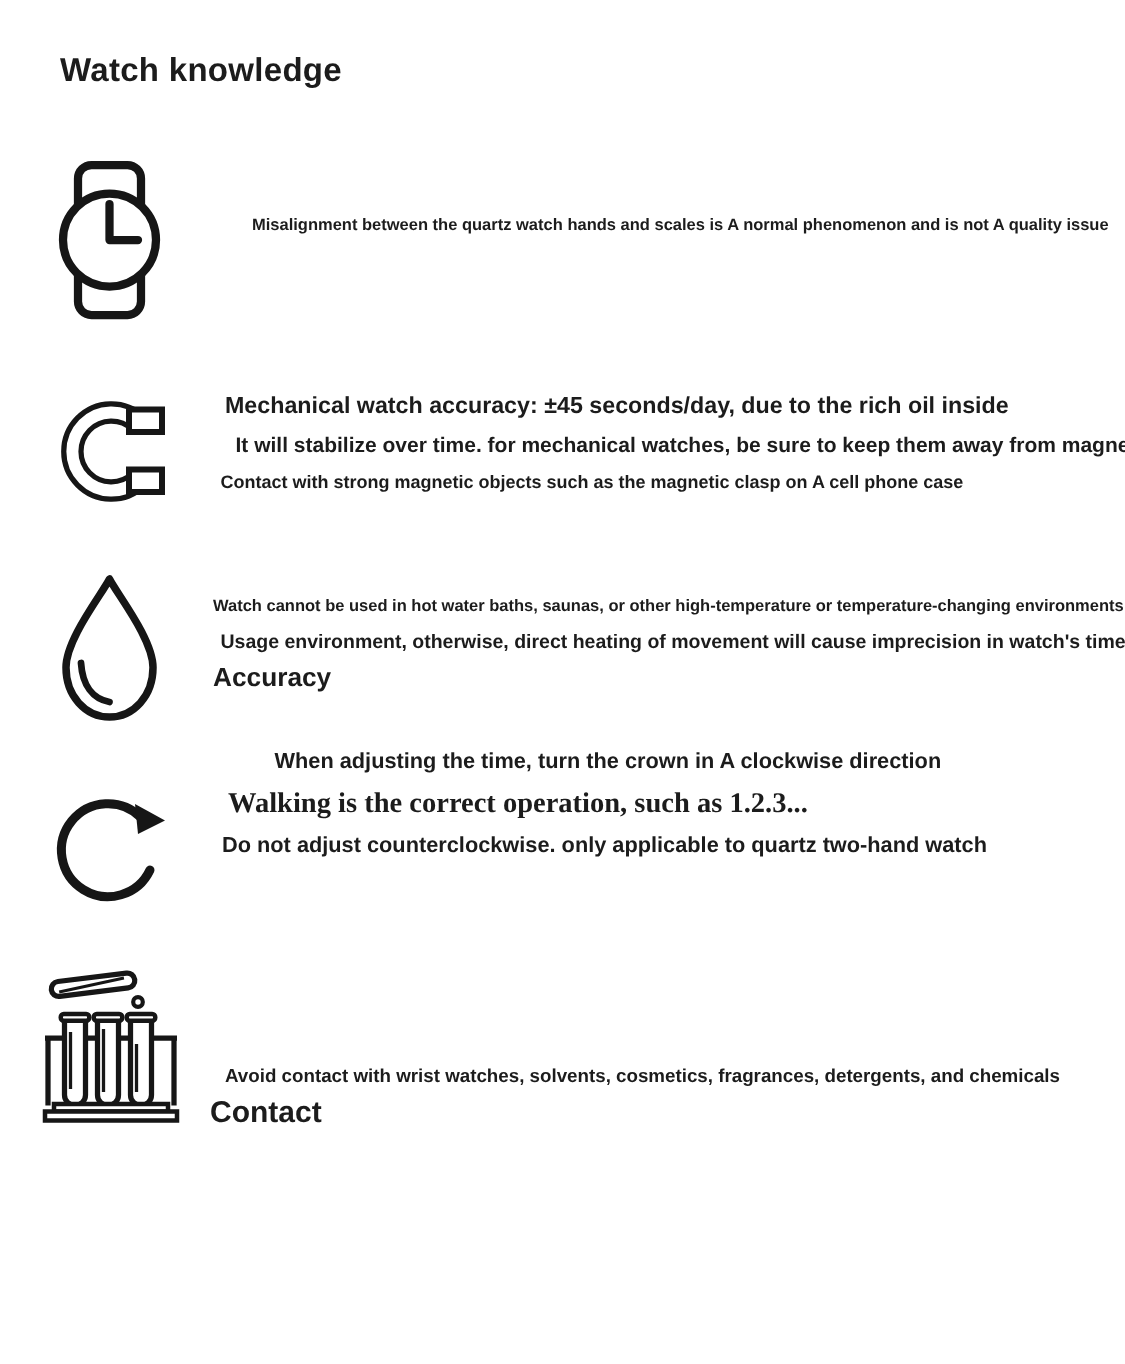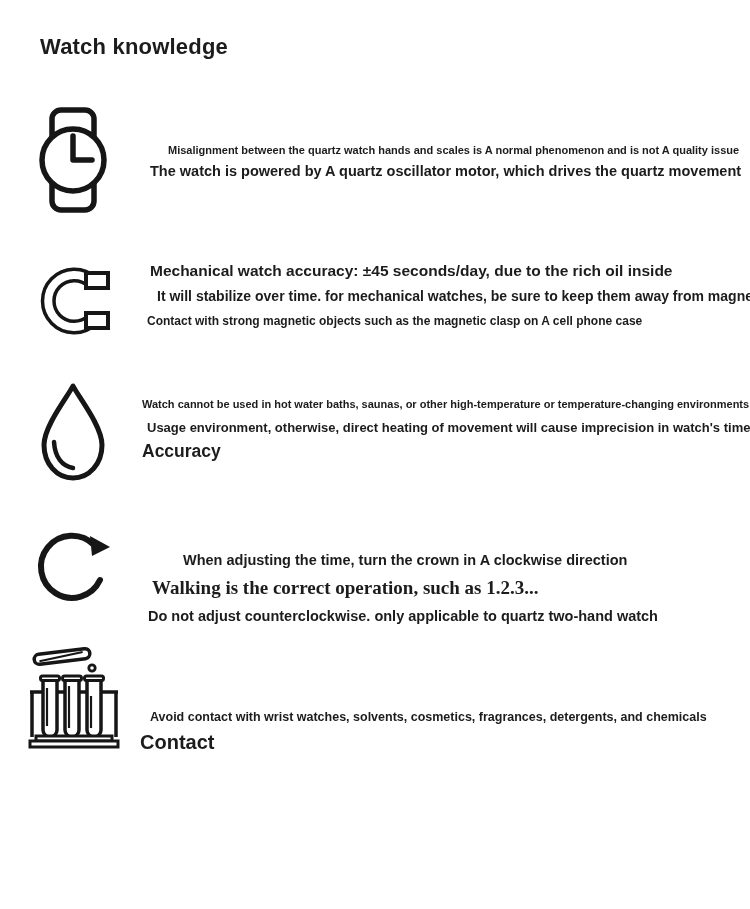--- a/index.html
+++ b/index.html
@@ -22,21 +22,21 @@
   #txt-2{top:262px;}
   .s2l1{font-size:15.5px;margin-left:10px;margin-bottom:8px;}
   .s2l2{font-size:14px;margin-left:17px;margin-bottom:10px;}
   .s2l3{font-size:12px;margin-left:7px;}
   
   #txt-3{top:398px;}
   .s3l1{font-size:11px;margin-left:2px;margin-bottom:10px;}
   .s3l2{font-size:13px;margin-left:7px;margin-bottom:6px;}
   .s3l3{font-size:17.5px;margin-left:2px;}
   
-  #txt-4{top:552px;}
+  #txt-4{top:500px;}
   .s4l1{font-size:14.5px;margin-left:43px;margin-bottom:9px;}
   .s4l2{font-size:19px;margin-left:12px;margin-bottom:9px;font-family:Liberation Serif, serif;}
   .s4l3{font-size:14.5px;margin-left:8px;}
   
   #txt-5{top:710px;}
   .s5l1{font-size:12.5px;margin-left:10px;margin-bottom:7px;}
   .s5l2{font-size:20px;margin-left:0;}
   
   #txt-6{top:814px;}
   .s6l1{font-size:14px;margin-left:62px;margin-bottom:10px;}
@@ -53,21 +53,20 @@
 
   <div class="abs icon-box" style="left:30px;top:106px;width:86px;height:108px;">
     <svg width="86" height="108" viewBox="0 0 86 108" fill="none">
       <rect x="22" y="4" width="42" height="100" rx="9" fill="#fff" stroke="#161616" stroke-width="5.5"></rect>
       <circle cx="43" cy="54" r="31" fill="#fff" stroke="#161616" stroke-width="5.5"></circle>
       <path d="M43 54 V30 M43 54 H62" stroke="#161616" stroke-width="5.5" stroke-linecap="round"></path>
     </svg>
   </div>
   <div id="txt-1" class="abs text-block">
     <span class="line s1l1">Misalignment between the quartz watch hands and scales is A normal phenomenon and is not A quality issue</span>
-    <span class="line s1l2">The watch is powered by A quartz oscillator motor, which drives the quartz movement</span>
   </div>
 
   <div class="abs icon-box" style="left:34px;top:260px;width:80px;height:82px;">
     <svg width="80" height="82" viewBox="0 0 80 82" fill="none">
       <path d="M58 22 A26 26 0 1 0 58 60" stroke="#161616" stroke-width="15" fill="none"></path>
       <path d="M58 22 A26 26 0 1 0 58 60" stroke="#ffffff" stroke-width="8" fill="none"></path>
       <rect x="52" y="13" width="22" height="15" fill="#fff" stroke="#161616" stroke-width="4"></rect>
       <rect x="52" y="53" width="22" height="15" fill="#fff" stroke="#161616" stroke-width="4"></rect>
     </svg>
   </div>

